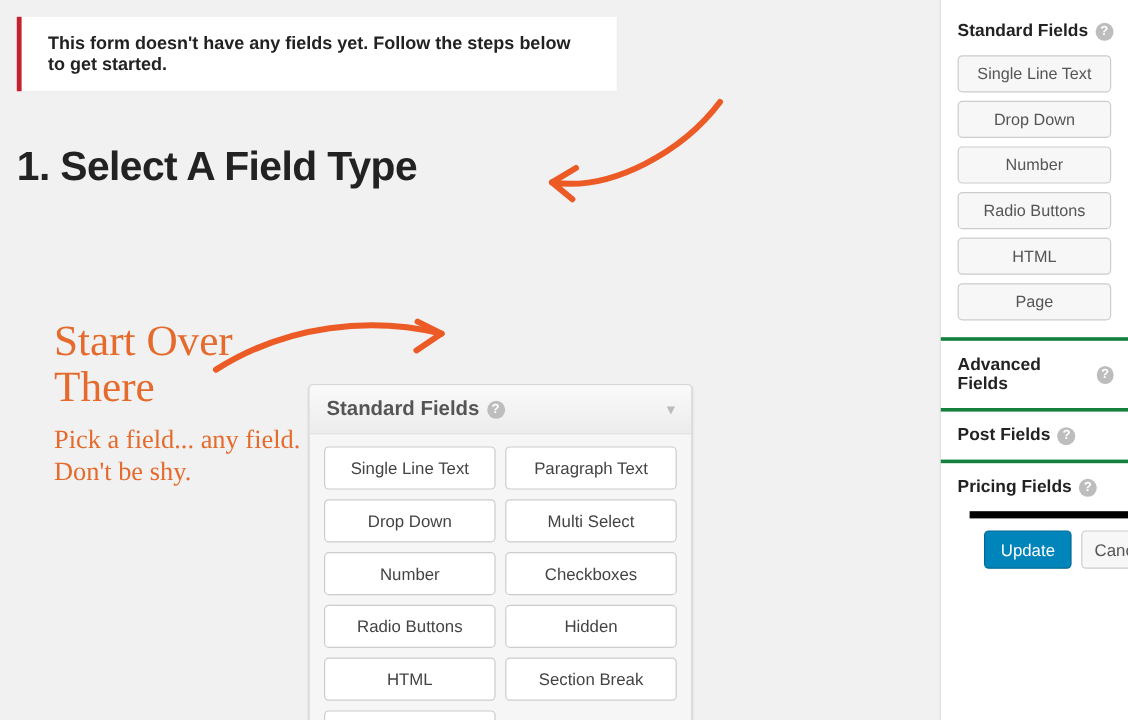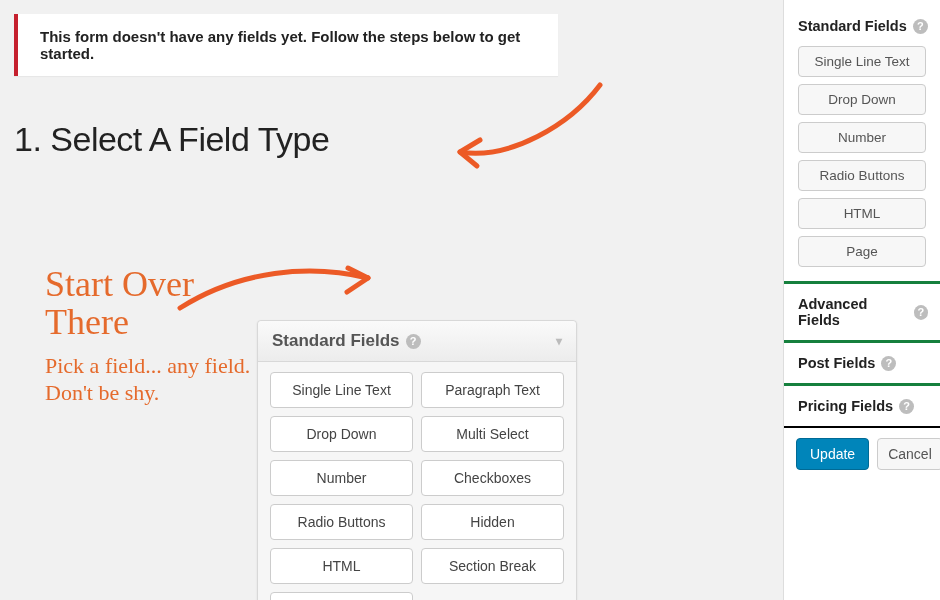--- a/index.html
+++ b/index.html
@@ -19,26 +19,26 @@
     top: 14px;
     width: 750px;
   }
   .notice {
     background: #fff;
     border-left: 4px solid #c5202e;
     padding: 14px 22px;
     font-size: 15px;
     font-weight: 600;
     color: #222;
-    width: 544px;
+    width: 500px;
     box-shadow: 0 1px 1px rgba(0,0,0,.04);
   }
   h1.step-heading {
     font-size: 34px;
-    font-weight: 400;
+    font-weight: 700;
     letter-spacing: -0.5px;
     margin: 44px 0 16px 0;
     color: #222;
   }
   p.step-desc {
     font-size: 16px;
     color: #333;
     margin: 0 0 36px 0;
   }
 
@@ -146,23 +146,24 @@
     border: 1px solid #ccc;
     border-radius: 4px;
     font-size: 13.5px;
     color: #555;
     padding: 7px 4px;
     text-align: center;
     cursor: pointer;
   }
   .side-actions {
     padding: 10px 12px;
-    border-top: 2px solid #000000;
+    border-top: 6px solid #000000;
     display: flex;
     gap: 8px;
+    margin-left: 24px;
   }
   .btn-primary {
     background: #0085ba;
     border: 1px solid #006a95;
     color: #fff;
     font-size: 14px;
     padding: 7px 13px;
     border-radius: 4px;
     cursor: pointer;
   }

